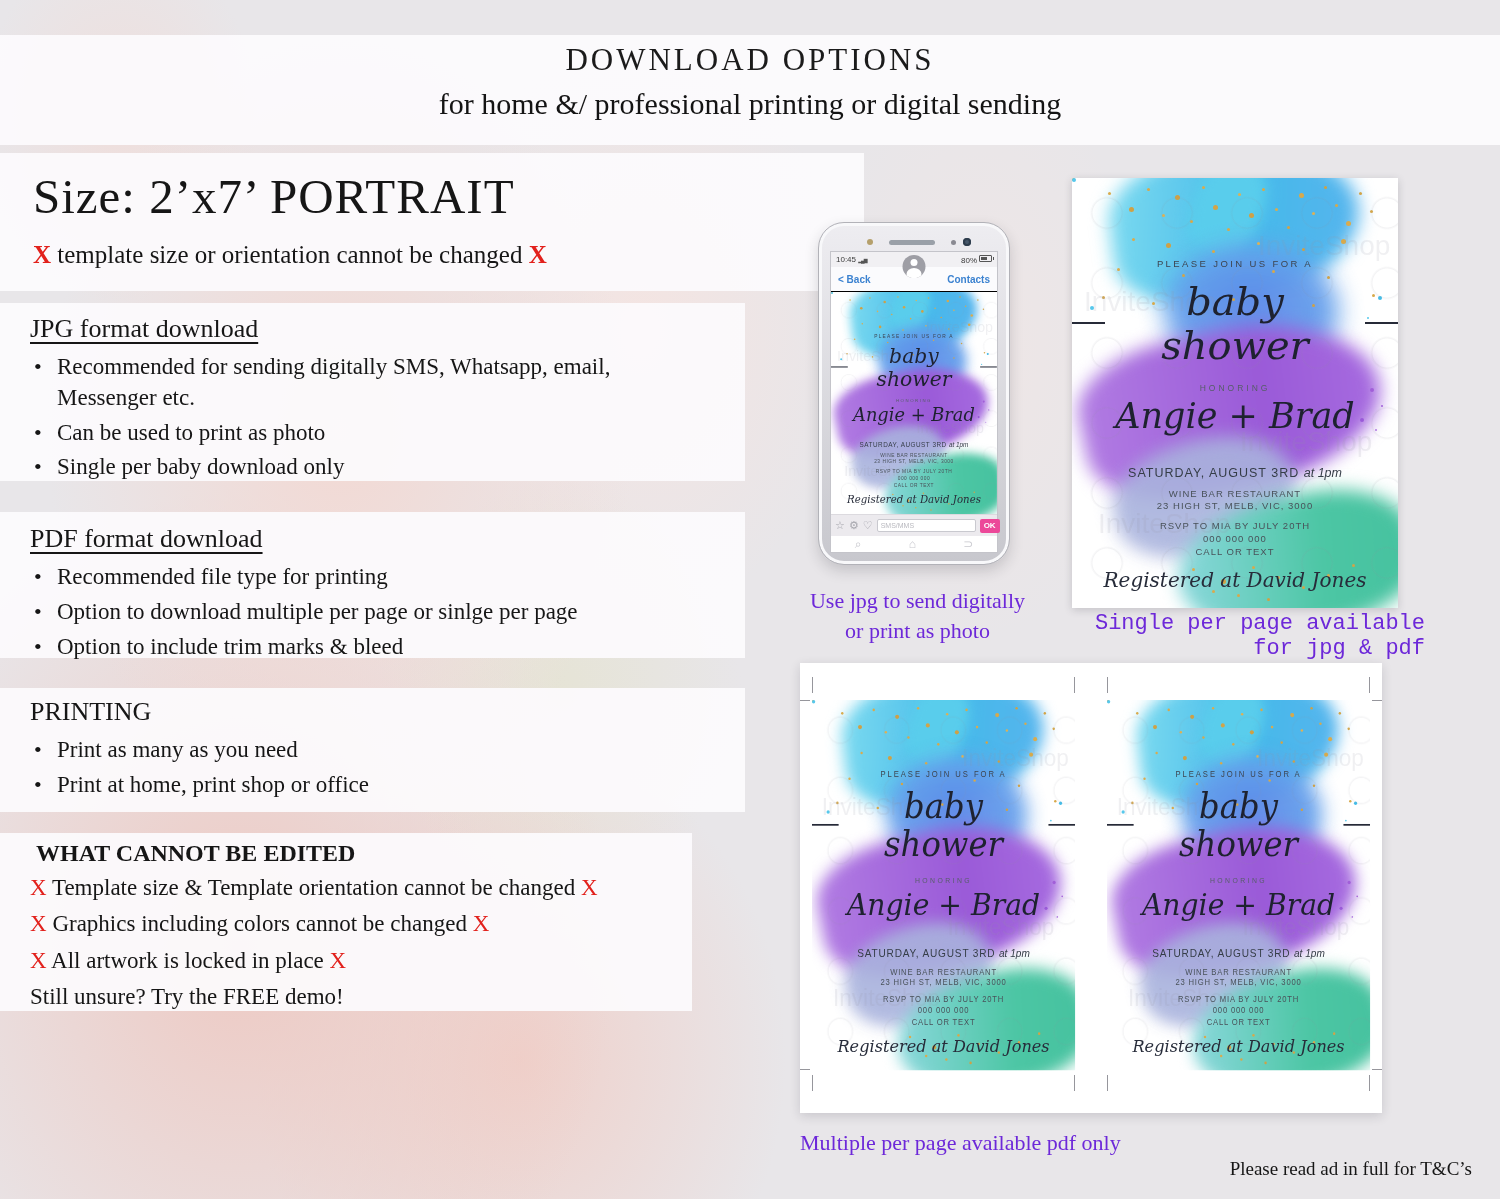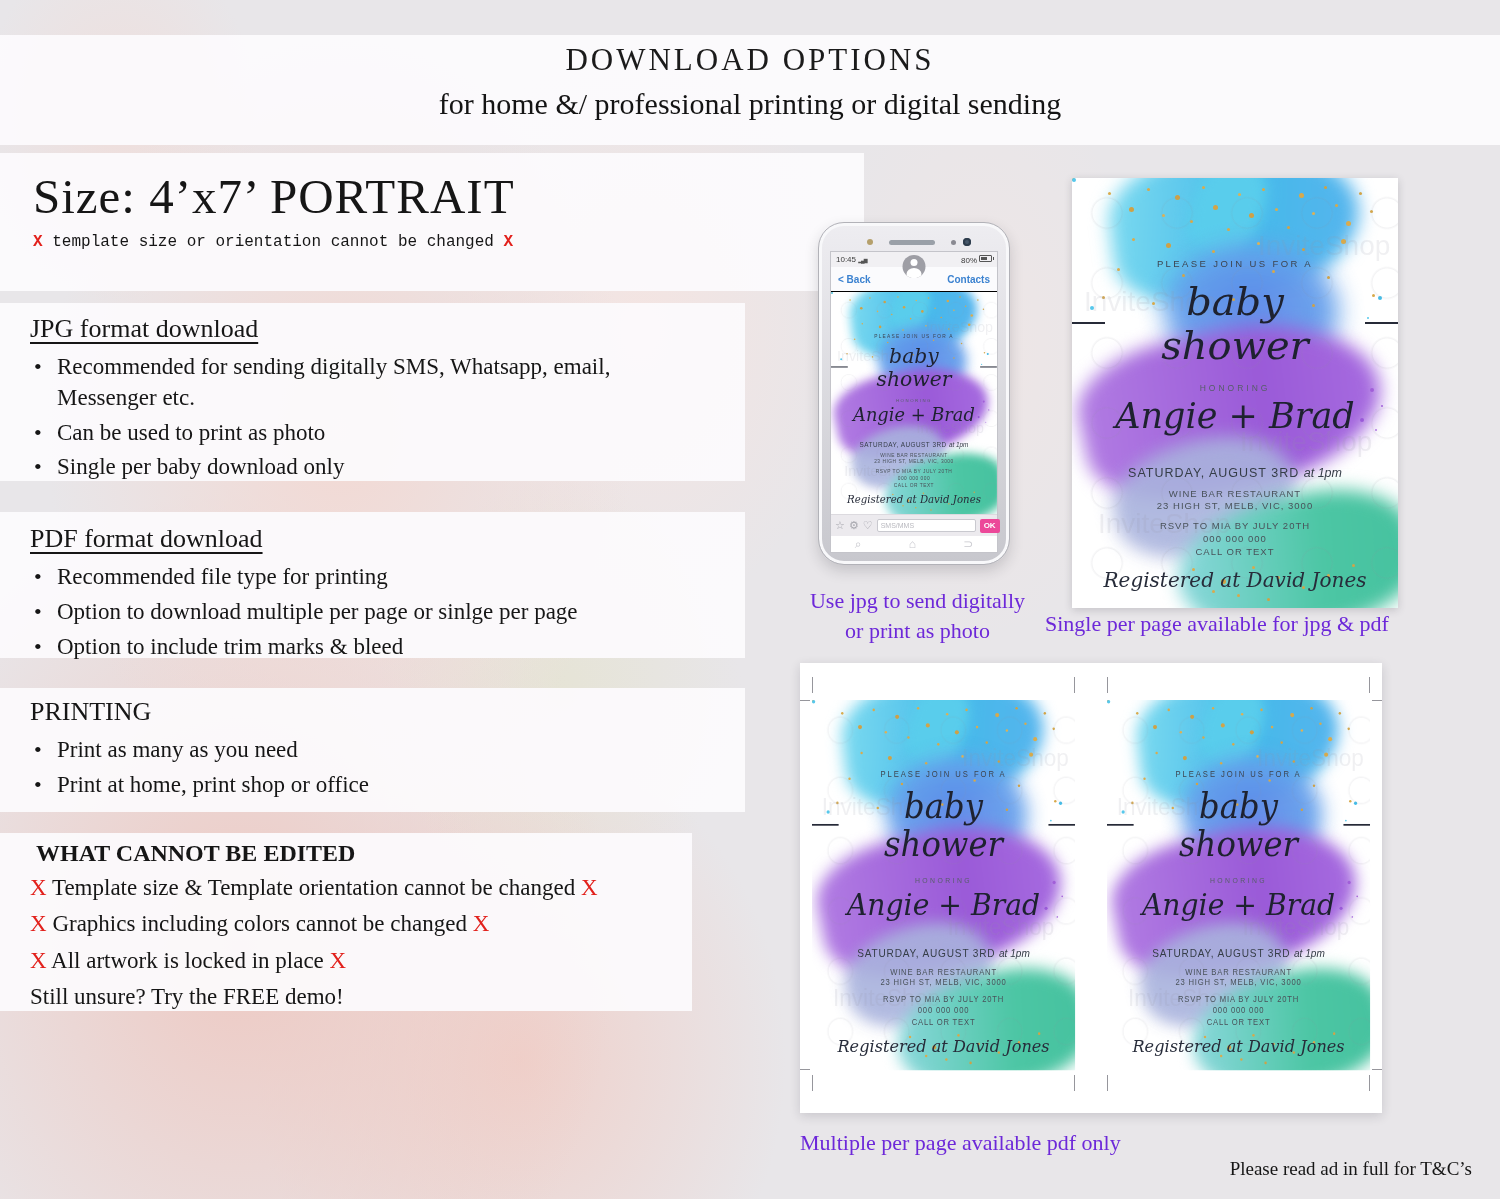--- a/index.html
+++ b/index.html
@@ -23,21 +23,21 @@
   .band-pdf{top:512px;width:745px;height:146px;}
   .band-print{top:688px;width:745px;height:124px;}
   .band-what{top:833px;width:692px;height:178px;}
 
   .header{position:absolute;top:42px;left:0;width:1500px;text-align:center;}
   .header .title{font-size:31px;letter-spacing:3px;color:#1b1b1b;}
   .header .subtitle{font-size:30px;margin-top:9px;color:#141414;}
 
   .size-sec{position:absolute;left:33px;top:168px;}
   .size-sec h1{margin:0;font-size:49px;font-weight:normal;letter-spacing:1px;}
-  .size-warning{margin-top:8px;font-size:16px;font-family:Liberation Mono, monospace;}
+  .size-warning{margin-top:16px;font-size:25px;}
   .redx{color:#e2211c;font-weight:bold;}
   .redx2{color:#e2211c;}
 
   .info-sec{position:absolute;left:30px;width:660px;}
   .sec-jpg{top:314px;}
   .sec-pdf{top:524px;}
   .sec-print{top:697px;}
   .info-sec h2{margin:0 0 8px 0;font-size:26px;font-weight:normal;}
   .info-sec h2.u{text-decoration:underline;text-underline-offset:5px;}
   .info-sec ul{margin:0;padding:0;list-style:none;width:640px;}
@@ -113,21 +113,21 @@
   .toolbar{position:absolute;left:0;top:262px;width:100%;height:22px;background:#eceaee;border-top:1px solid #dcdadf;display:flex;align-items:center;gap:4px;padding:0 4px;box-sizing:border-box;}
   .tb-icon{color:#a7a7ae;font-size:11px;line-height:1;}
   .sms-input{flex:1;height:13px;border:1px solid #c9c9cf;border-radius:2px;background:#fff;font-size:7px;color:#555;padding:0 3px;box-sizing:border-box;font-family:"Liberation Sans",sans-serif;}
   .sms-input::placeholder{color:#b9b9bf;}
   .ok-btn{width:20px;height:14px;background:#ec4899;color:#fff;font-size:8px;font-weight:bold;border:none;border-radius:2px;display:flex;align-items:center;justify-content:center;}
   .softkeys{position:absolute;left:0;top:284px;width:100%;height:16px;display:flex;align-items:center;justify-content:space-around;color:#c9c9cf;font-size:12px;}
 
   
   .caption{font-size:22px;color:#6d28d9;}
   .phone-caption{position:absolute;left:795px;top:586px;width:245px;text-align:center;line-height:1.35;}
-  .single-caption{position:absolute;left:1045px;top:611px;width:380px;text-align:left;}
+  .single-caption{position:absolute;left:1045px;top:611px;width:380px;text-align:right;font-family:Liberation Mono, monospace;}
   .multi-caption{position:absolute;left:800px;top:1130px;}
   .tc-note{position:absolute;left:1140px;top:1158px;width:332px;text-align:right;font-size:19px;}
 
   .slot-single{left:1072px;top:178px;}
   .slot-single .invite{box-shadow:0 2px 8px rgba(50,50,65,.20);}
 
   
   .sheet{position:absolute;left:800px;top:663px;width:582px;height:450px;background:#fff;box-shadow:0 3px 10px rgba(40,40,55,.16);}
   .slot-m1{left:12px;top:37px;width:263px;height:370px;}
   .slot-m2{left:307px;top:37px;width:263px;height:370px;}
@@ -147,21 +147,21 @@
   <div class="band band-pdf"></div>
   <div class="band band-print"></div>
   <div class="band band-what"></div>
 
   <div class="header">
     <div class="title">DOWNLOAD OPTIONS</div>
     <div class="subtitle">for home &amp;/ professional printing or digital sending</div>
   </div>
 
   <div class="size-sec">
-    <h1>Size: 4’x7’ PORTRAIT</h1>
+    <h1>Size: 2’x7’ PORTRAIT</h1>
     <div class="size-warning">
       <span class="redx">X</span>
       <span>template size or orientation cannot be changed</span>
       <span class="redx">X</span>
     </div>
   </div>
 
   <div class="info-sec sec-jpg">
     <h2 class="u">JPG format download</h2>
     <ul>

